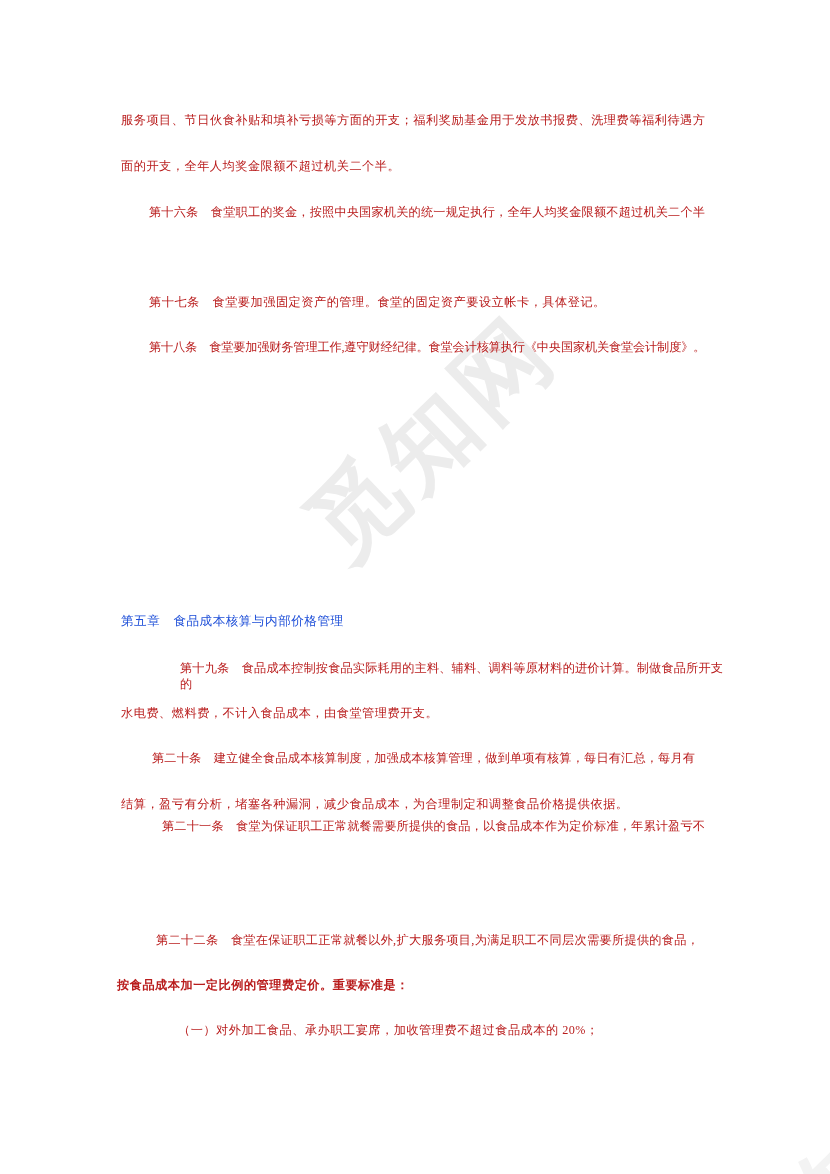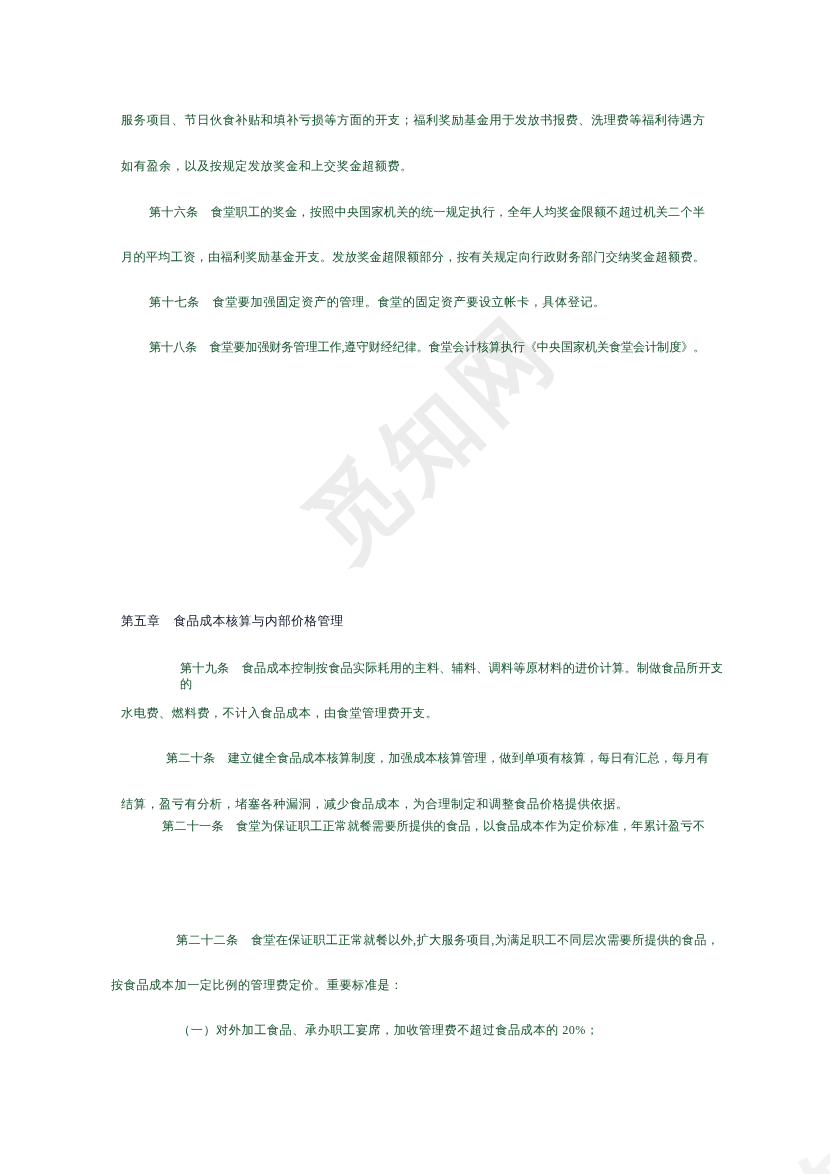--- a/index.html
+++ b/index.html
@@ -8,37 +8,37 @@
     width: 830px;
     height: 1174px;
     background: #ffffff;
     overflow: hidden;
     font-family: "Liberation Serif", "DejaVu Serif", serif;
   }
   .line {
     position: absolute;
     font-size: 12.2px;
     line-height: 16px;
-    color: #14532d;
+    color: #b91c1c;
     letter-spacing: 0.5px;
     white-space: nowrap;
   }
   .line.full {
     white-space: normal;
     letter-spacing: 0;
     text-align: justify;
     text-align-last: justify;
     height: 17px;
     overflow: visible;
   }
   .chapter {
     position: absolute;
     font-size: 12.6px;
     line-height: 16px;
-    color: #0f172a;
+    color: #1d4ed8;
     letter-spacing: 0.5px;
     white-space: nowrap;
   }
   .watermark {
     position: absolute;
     left: 432px;
     top: 438px;
     transform: translate(-50%, -50%) rotate(-44deg);
     font-size: 92px;
     letter-spacing: 8px;
@@ -57,30 +57,29 @@
 </style>
 </head>
 <body>
 
 <div class="page">
 
   <div class="watermark">觅知网</div>
   <div class="watermark corner">觅知网</div>
 
   <div class="line full" style="top:112px; left:121px; width:584px;">服务项目、节日伙食补贴和填补亏损等方面的开支；福利奖励基金用于发放书报费、洗理费等福利待遇方</div>
-  <div class="line" style="top:158px; left:121px;">如有盈余，以及按规定发放奖金和上交奖金超额费。</div>
+  <div class="line" style="top:158px; left:121px;">面的开支，全年人均奖金限额不超过机关二个半。</div>
   <div class="line full" style="top:204px; left:149px; width:556px;">第十六条　食堂职工的奖金，按照中央国家机关的统一规定执行，全年人均奖金限额不超过机关二个半</div>
-  <div class="line full" style="top:249px; left:121px; width:584px;">月的平均工资，由福利奖励基金开支。发放奖金超限额部分，按有关规定向行政财务部门交纳奖金超额费。</div>
   <div class="line" style="top:294px; left:149px;">第十七条　食堂要加强固定资产的管理。食堂的固定资产要设立帐卡，具体登记。</div>
   <div class="line full" style="top:339px; left:149px; width:556px; letter-spacing:-0.4px;">第十八条　食堂要加强财务管理工作,遵守财经纪律。食堂会计核算执行《中央国家机关食堂会计制度》。</div>
 
   <div class="chapter" style="top:613px; left:121px;">第五章　食品成本核算与内部价格管理</div>
 
   <div class="line full" style="top:660px; left:180px; width:543px;">第十九条　食品成本控制按食品实际耗用的主料、辅料、调料等原材料的进价计算。制做食品所开支的</div>
   <div class="line" style="top:705px; left:121px;">水电费、燃料费，不计入食品成本，由食堂管理费开支。</div>
-  <div class="line full" style="top:750px; left:166px; width:543px;font-family:Liberation Serif, serif;">第二十条　建立健全食品成本核算制度，加强成本核算管理，做到单项有核算，每日有汇总，每月有</div>
+  <div class="line full" style="top:750px; left:152px; width:543px;font-family:Liberation Serif, serif;">第二十条　建立健全食品成本核算制度，加强成本核算管理，做到单项有核算，每日有汇总，每月有</div>
   <div class="line" style="top:796px; left:121px;">结算，盈亏有分析，堵塞各种漏洞，减少食品成本，为合理制定和调整食品价格提供依据。</div>
   <div class="line full" style="top:818px; left:162px; width:543px;">第二十一条　食堂为保证职工正常就餐需要所提供的食品，以食品成本作为定价标准，年累计盈亏不</div>
-  <div class="line full" style="top:932px; left:176px; width:543px;">第二十二条　食堂在保证职工正常就餐以外,扩大服务项目,为满足职工不同层次需要所提供的食品，</div>
-  <div class="line" style="top:977px; left:111px;">按食品成本加一定比例的管理费定价。重要标准是：</div>
+  <div class="line full" style="top:932px; left:156px; width:543px;">第二十二条　食堂在保证职工正常就餐以外,扩大服务项目,为满足职工不同层次需要所提供的食品，</div>
+  <div class="line" style="top:977px; left:117px;font-weight:bold;">按食品成本加一定比例的管理费定价。重要标准是：</div>
   <div class="line" style="top:1022px; left:178px;">（一）对外加工食品、承办职工宴席，加收管理费不超过食品成本的 20%；</div>
 
 </div>
 
 </body></html>

